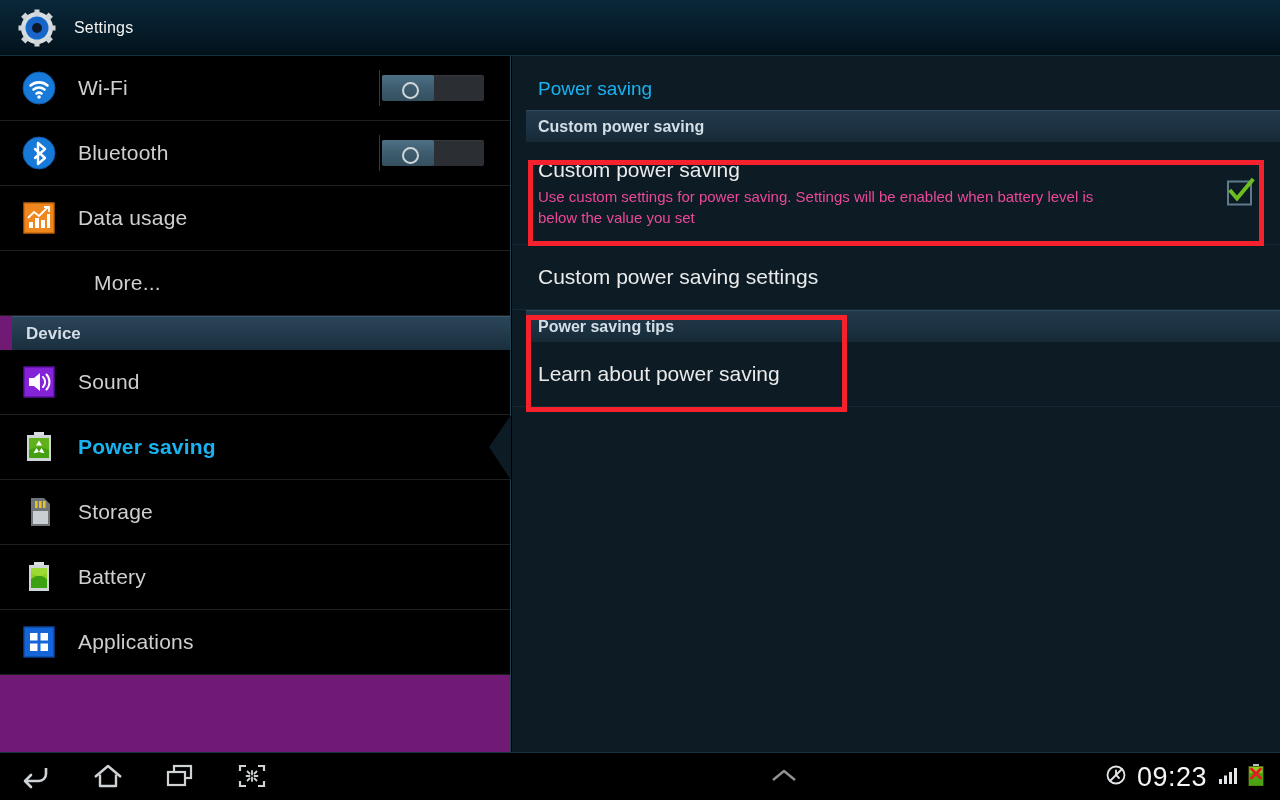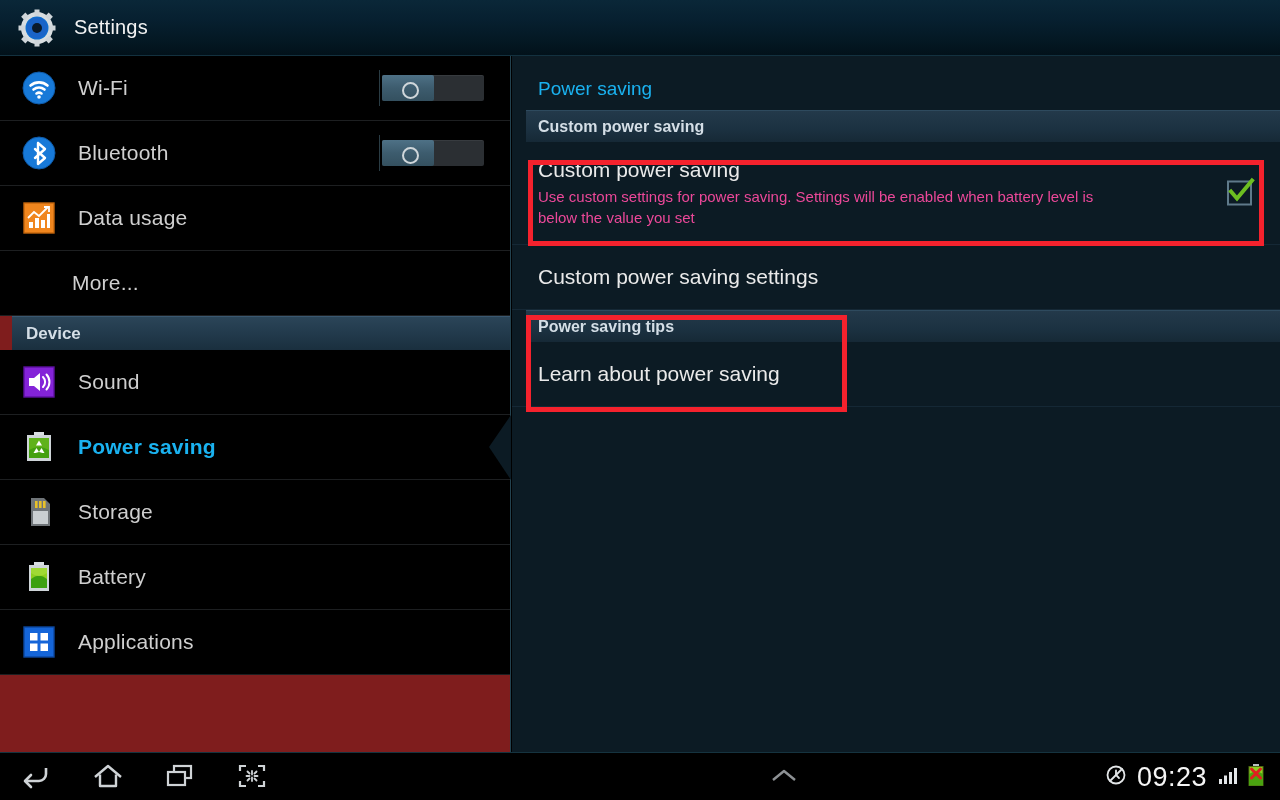--- a/index.html
+++ b/index.html
@@ -13,37 +13,37 @@
 
   
   #header {
     position: absolute; left: 0; top: 0; width: 1280px; height: 56px;
     background: linear-gradient(to bottom, #0a2738 0%, #072030 35%, #041823 75%, #02111a 100%);
     border-bottom: 1px solid #13313f;
     display: flex; align-items: center;
   }
   #header .gear-wrap { margin-left: 18px; width: 38px; height: 38px; position: relative; }
   #header .title {
-    margin-left: 18px; color: #f2f2f2; font-size: 20px; letter-spacing: .2px;
+    margin-left: 18px; color: #f2f2f2; font-size: 16px; letter-spacing: .2px;
   }
 
   
   #sidebar {
     position: absolute; left: 0; top: 56px; width: 511px; height: 696px;
-    background: #7f1d1d; border-right: 1px solid #23424f;
+    background: #701a75; border-right: 1px solid #23424f;
   }
   .srow {
     position: relative; height: 65px; display: flex; align-items: center;
     border-bottom: 1px solid #1d1f21; background: #000;
   }
   .srow .icon { width: 34px; height: 34px; margin-left: 22px; flex: 0 0 34px; position: relative; }
   .srow .label {
     margin-left: 22px; color: #cfcfcf; font-size: 21px; letter-spacing: .2px;
   }
-  .srow.no-icon .label { margin-left: 72px; }
+  .srow.no-icon .label { margin-left: 94px; }
   .srow.selected { background: #000; }
   .srow.selected .label { color: #1ab2f0; font-weight: bold; }
   .srow .sel-notch {
     position: absolute; right: -1px; top: 0; width: 0; height: 65px;
     border-top: 32px solid transparent; border-bottom: 33px solid transparent;
     border-right: 22px solid #0c1b24;
   }
   .srow .toggle {
     position: absolute; right: 26px; top: 50%; transform: translateY(-50%);
     width: 102px; height: 26px; border-radius: 2px; background: #2b2f33;

